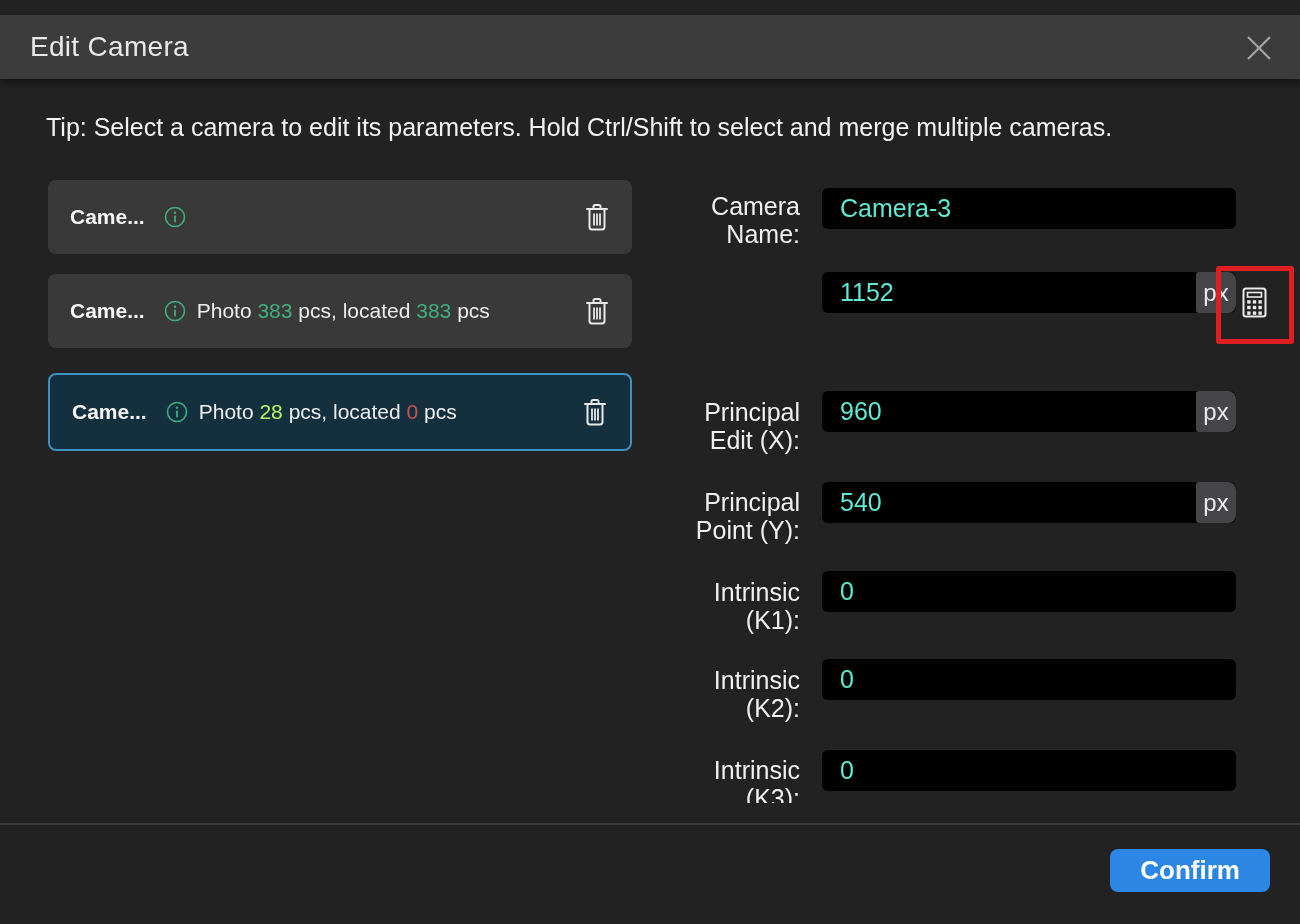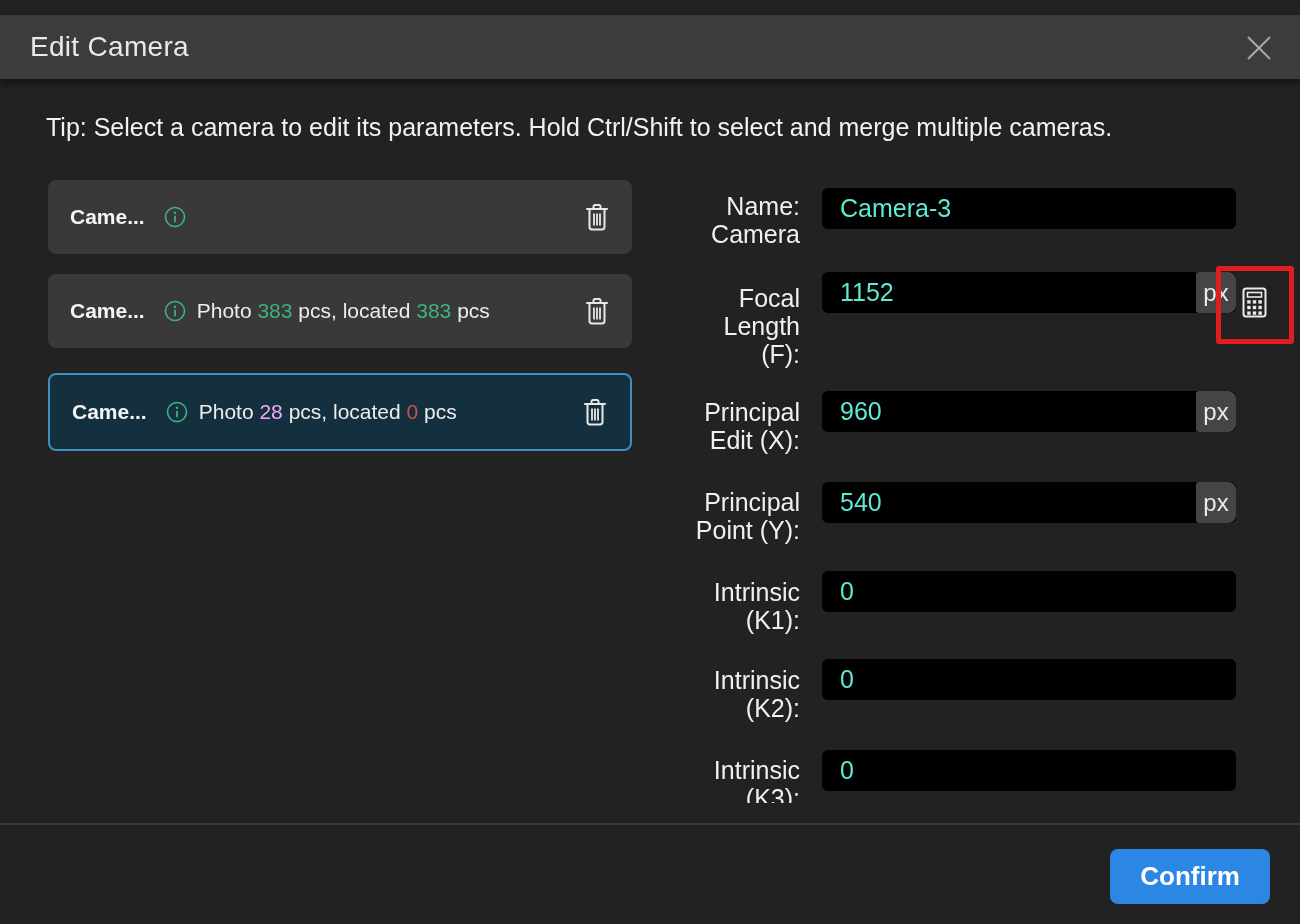--- a/index.html
+++ b/index.html
@@ -96,21 +96,21 @@
     z-index: 9; pointer-events: none;
   }
 
   
   .divider {
     position: absolute; left: 0; right: 0; top: 823px; height: 2px;
     background: #383838;
   }
   .confirm-btn {
     position: absolute; right: 30px; top: 849px;
-    min-width: 158px; height: 55px; padding: 0 30px;
+    min-width: 158px; height: 43px; padding: 0 30px;
     background: #2b87e3; color: #ffffff;
     border: none; border-radius: 8px;
     font-size: 26px; font-weight: 600;
     font-family: "Liberation Sans", "DejaVu Sans", sans-serif;
     cursor: pointer;
   }
 
   
   #cam-0 { top: 116px; }
   #cam-1 { top: 210px; }
@@ -189,46 +189,41 @@
 
     <div class="cam-item selected" id="cam-2">
       <span class="cam-name">Came...</span>
       <span class="info-icon">
         <svg width="22" height="22" viewBox="0 0 22 22">
             <circle cx="11" cy="11" r="9.5" fill="none" stroke="#3fb07e" stroke-width="1.6"></circle>
             <circle cx="11" cy="6.8" r="1.2" fill="#3fb07e"></circle>
             <rect x="10.1" y="9.4" width="1.8" height="7" rx="0.9" fill="#3fb07e"></rect>
           </svg>
       </span>
-      <span class="cam-detail"><span>Photo</span> <span class="cnt cnt-err" style="color: #f0abfc;">28</span> <span>pcs, located</span> <span class="cnt cnt-err" style="color: rgb(199, 82, 76);">0</span> <span>pcs</span></span>
+      <span class="cam-detail"><span>Photo</span> <span class="cnt cnt-err" style="color: #bef264;">28</span> <span>pcs, located</span> <span class="cnt cnt-err" style="color: rgb(199, 82, 76);">0</span> <span>pcs</span></span>
       <span class="trash-btn">
         <svg width="26" height="30" viewBox="0 0 26 30">
             <path d="M3 7 h20" stroke="#e8e8e8" stroke-width="2" fill="none" stroke-linecap="round"></path>
             <path d="M9.5 7 V4.4 a1.4 1.4 0 0 1 1.4-1.4 h4.2 a1.4 1.4 0 0 1 1.4 1.4 V7" stroke="#e8e8e8" stroke-width="2" fill="none"></path>
             <path d="M5.5 7 h15 v18 a2.4 2.4 0 0 1 -2.4 2.4 h-10.2 a2.4 2.4 0 0 1 -2.4 -2.4 Z" stroke="#e8e8e8" stroke-width="2" fill="none"></path>
             <line x1="10" y1="11.5" x2="10" y2="23.5" stroke="#e8e8e8" stroke-width="1.8"></line>
             <line x1="13" y1="11.5" x2="13" y2="23.5" stroke="#e8e8e8" stroke-width="1.8"></line>
             <line x1="16" y1="11.5" x2="16" y2="23.5" stroke="#e8e8e8" stroke-width="1.8"></line>
           </svg>
       </span>
     </div>
 
     <div class="f-label" id="row0-label">
+      <div>Camera</div>
       <div>Name:</div>
-      <div>Camera</div>
     </div>
     <div class="f-input-wrap" id="row0-input">
       <input class="f-input" value="Camera-3" style="">
     </div>
 
-    <div class="f-label" id="row1-label">
-      <div>Focal</div>
-      <div>Length</div>
-      <div>(F):</div>
-    </div>
     <div class="f-input-wrap" id="row1-input">
       <input class="f-input" value="1152" style="">
       <span class="unit-badge">px</span>
     </div>
     <div class="calc-btn">
       <svg width="25" height="31" viewBox="0 0 25 31">
         <rect x="1.5" y="1.5" width="22" height="28" rx="2.5" fill="none" stroke="#eceaea" stroke-width="2"></rect>
         <rect x="5.5" y="5.5" width="14" height="4.5" fill="none" stroke="#eceaea" stroke-width="1.6"></rect>
         <rect x="5.2" y="13.2" width="3.4" height="3.4" fill="#eceaea"></rect>
           <rect x="10.8" y="13.2" width="3.4" height="3.4" fill="#eceaea"></rect>

